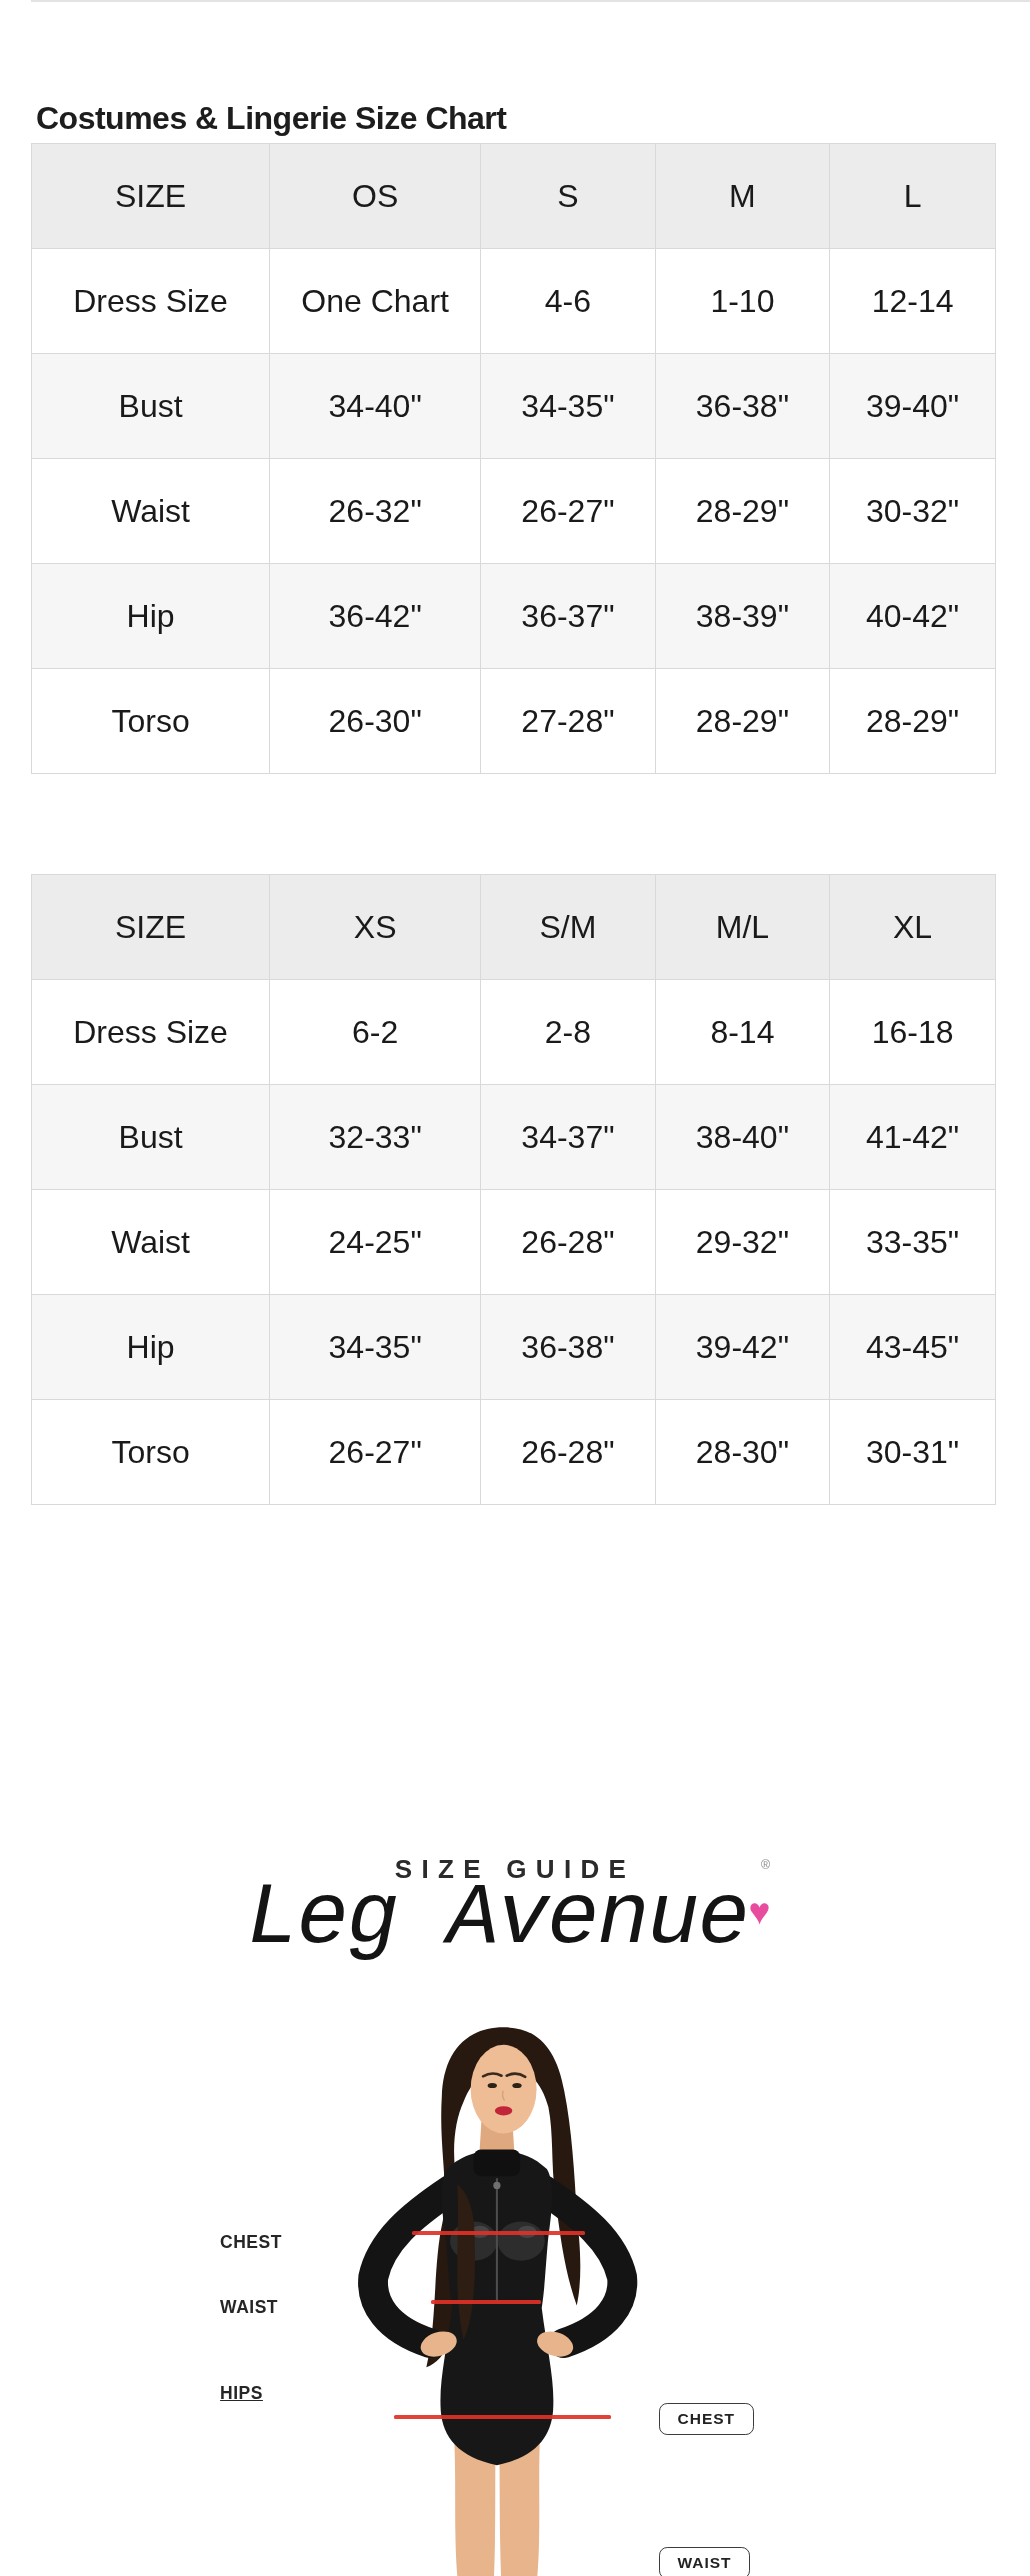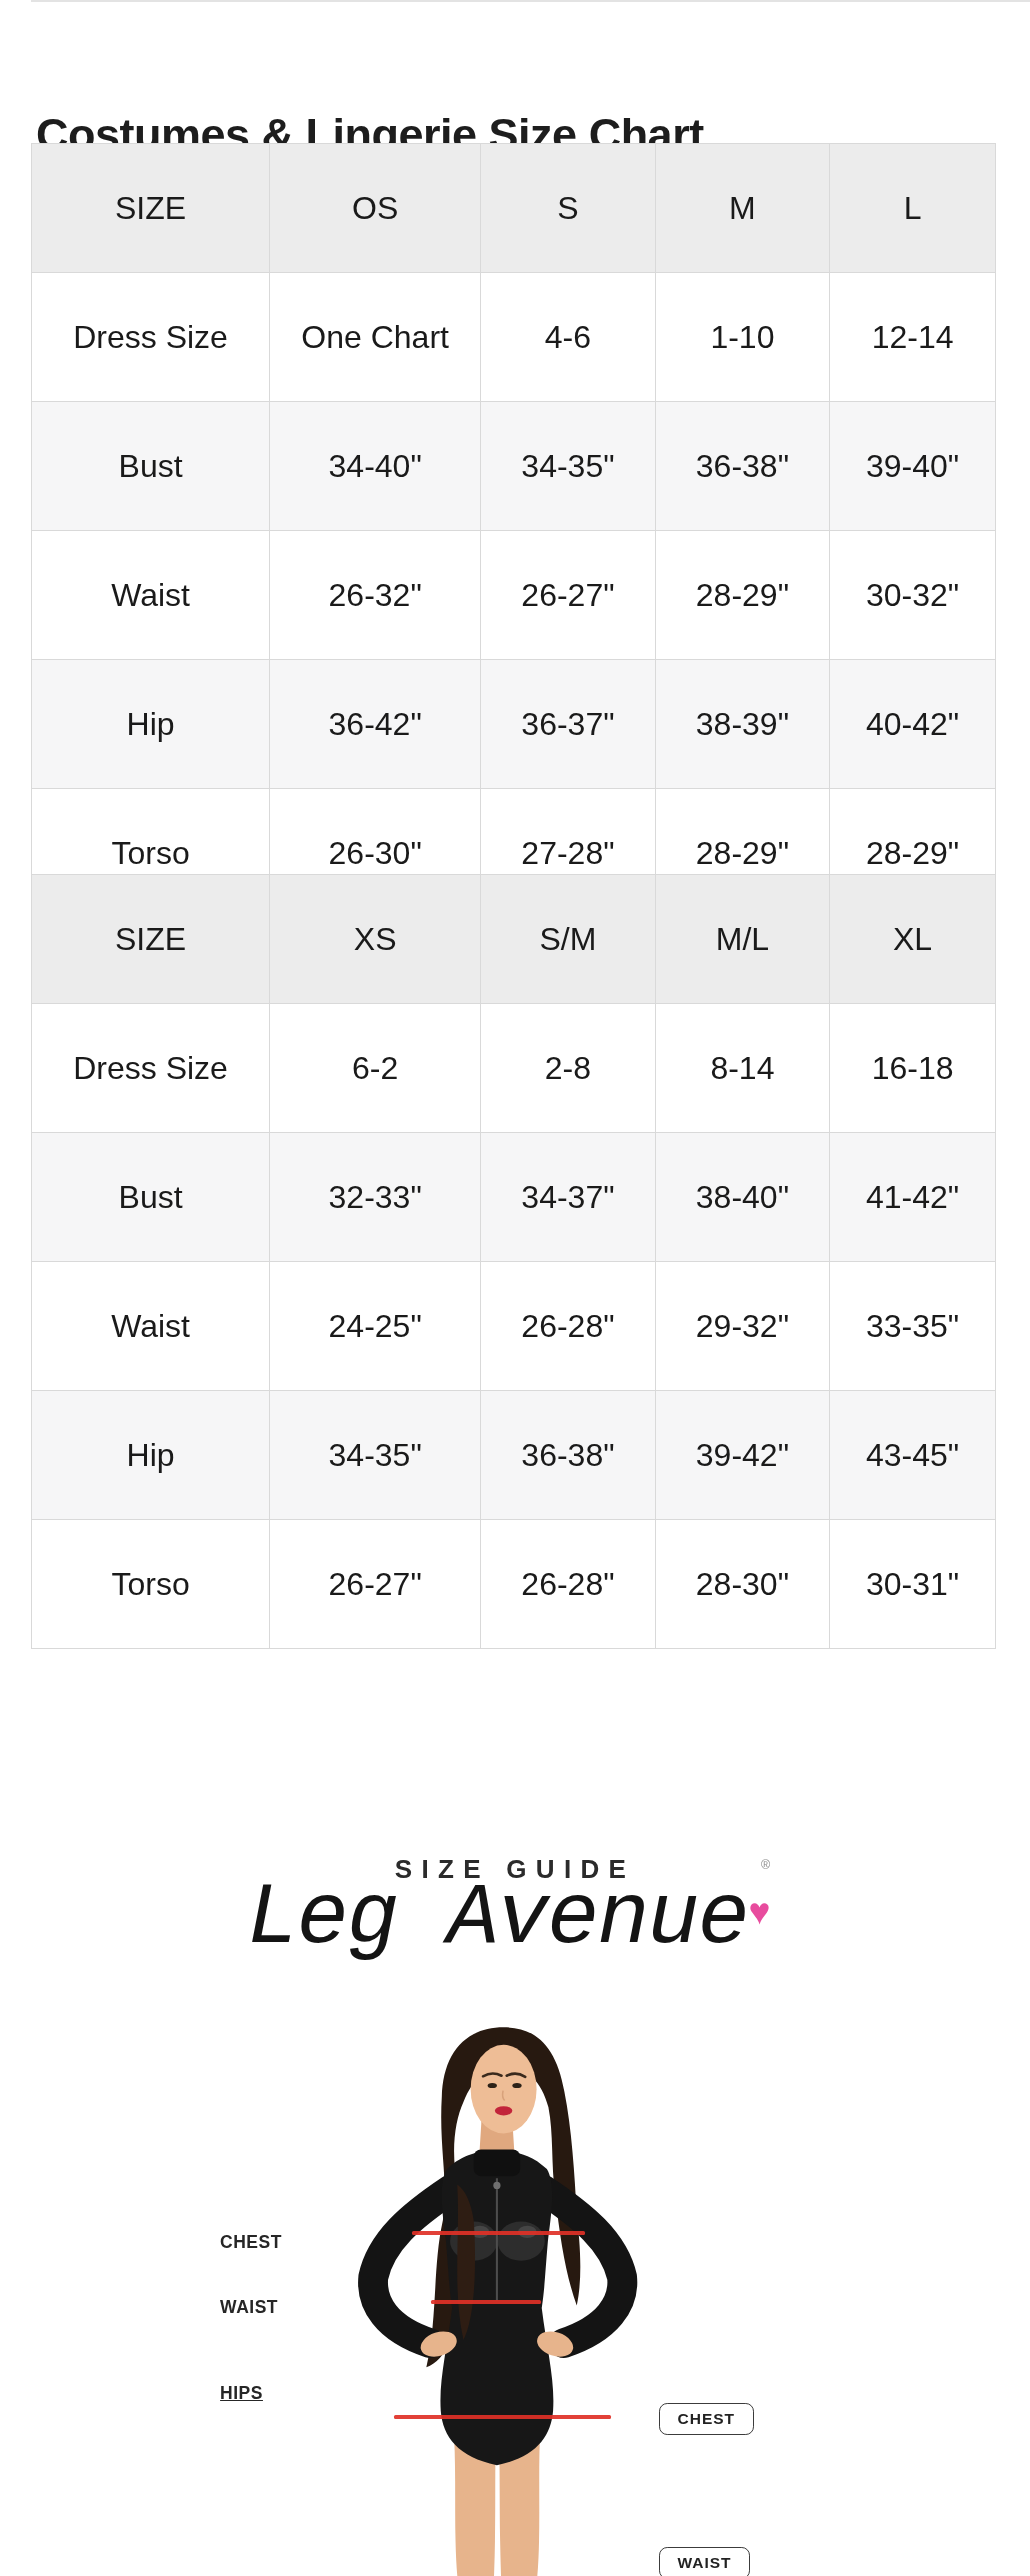--- a/index.html
+++ b/index.html
@@ -1,29 +1,29 @@
 <!DOCTYPE html>
 <html style="font-size:8.2px"><head>
 <meta charset="utf-8">
 <style>
   html,body{margin:0;padding:0;background:#fff;}
   #page{position:relative;width:1030px;height:3289px;background:#ffffff;overflow:hidden;
         font-family:"Liberation Sans",sans-serif;color:#1c1c1c;}
   .top-hairline{position:absolute;top:0;left:31px;right:0;height:1.5px;background:#e3e3e3;}
 
-  .h1{position:absolute;left:36px;font-size:45px;font-weight:bold;letter-spacing:-0.5px;
+  .h1{position:absolute;left:36px;font-size:32px;font-weight:bold;letter-spacing:-0.5px;
       color:#1d1d1d;line-height:1.05;white-space:nowrap;}
   #title-heading{top:81px;}
   #measure-heading{top:1787px;}
 
   .chart-table{position:absolute;left:31px;width:965px;border-collapse:collapse;table-layout:fixed;}
   #table-1{top:143px;}
   #table-2{top:874px;}
   .chart-table th,.chart-table td{border:1px solid #d9d9d9;height:96px;text-align:center;
-      vertical-align:middle;font-size:32px;font-weight:normal;color:#1a1a1a;padding:16px;}
+      vertical-align:middle;font-size:32px;font-weight:normal;color:#1a1a1a;padding:4px;}
   .chart-table thead th{background:#ececec;}
   .chart-table tbody tr:nth-child(even) td{background:#f6f6f7;}
   .chart-table tbody tr:nth-child(odd) td{background:#ffffff;}
 
   .brand-line{position:absolute;top:1854px;left:0;width:100%;text-align:center;white-space:nowrap;}
   .brand-script{font-family:Liberation Mono, monospace;font-style:italic;font-size:87px;color:#141414;
       letter-spacing:-2.1px;}
   .heart-wrap{position:relative;display:inline-block;width:36px;height:88px;vertical-align:baseline;}
   .heart-glyph{position:absolute;left:1px;bottom:9.3px;font-size:37px;font-style:normal;color:#e84c9e;}
   .reg-mark{position:absolute;left:13.4px;top:4.1px;font-size:12.4px;color:#8a8a8a;font-style:normal;}

